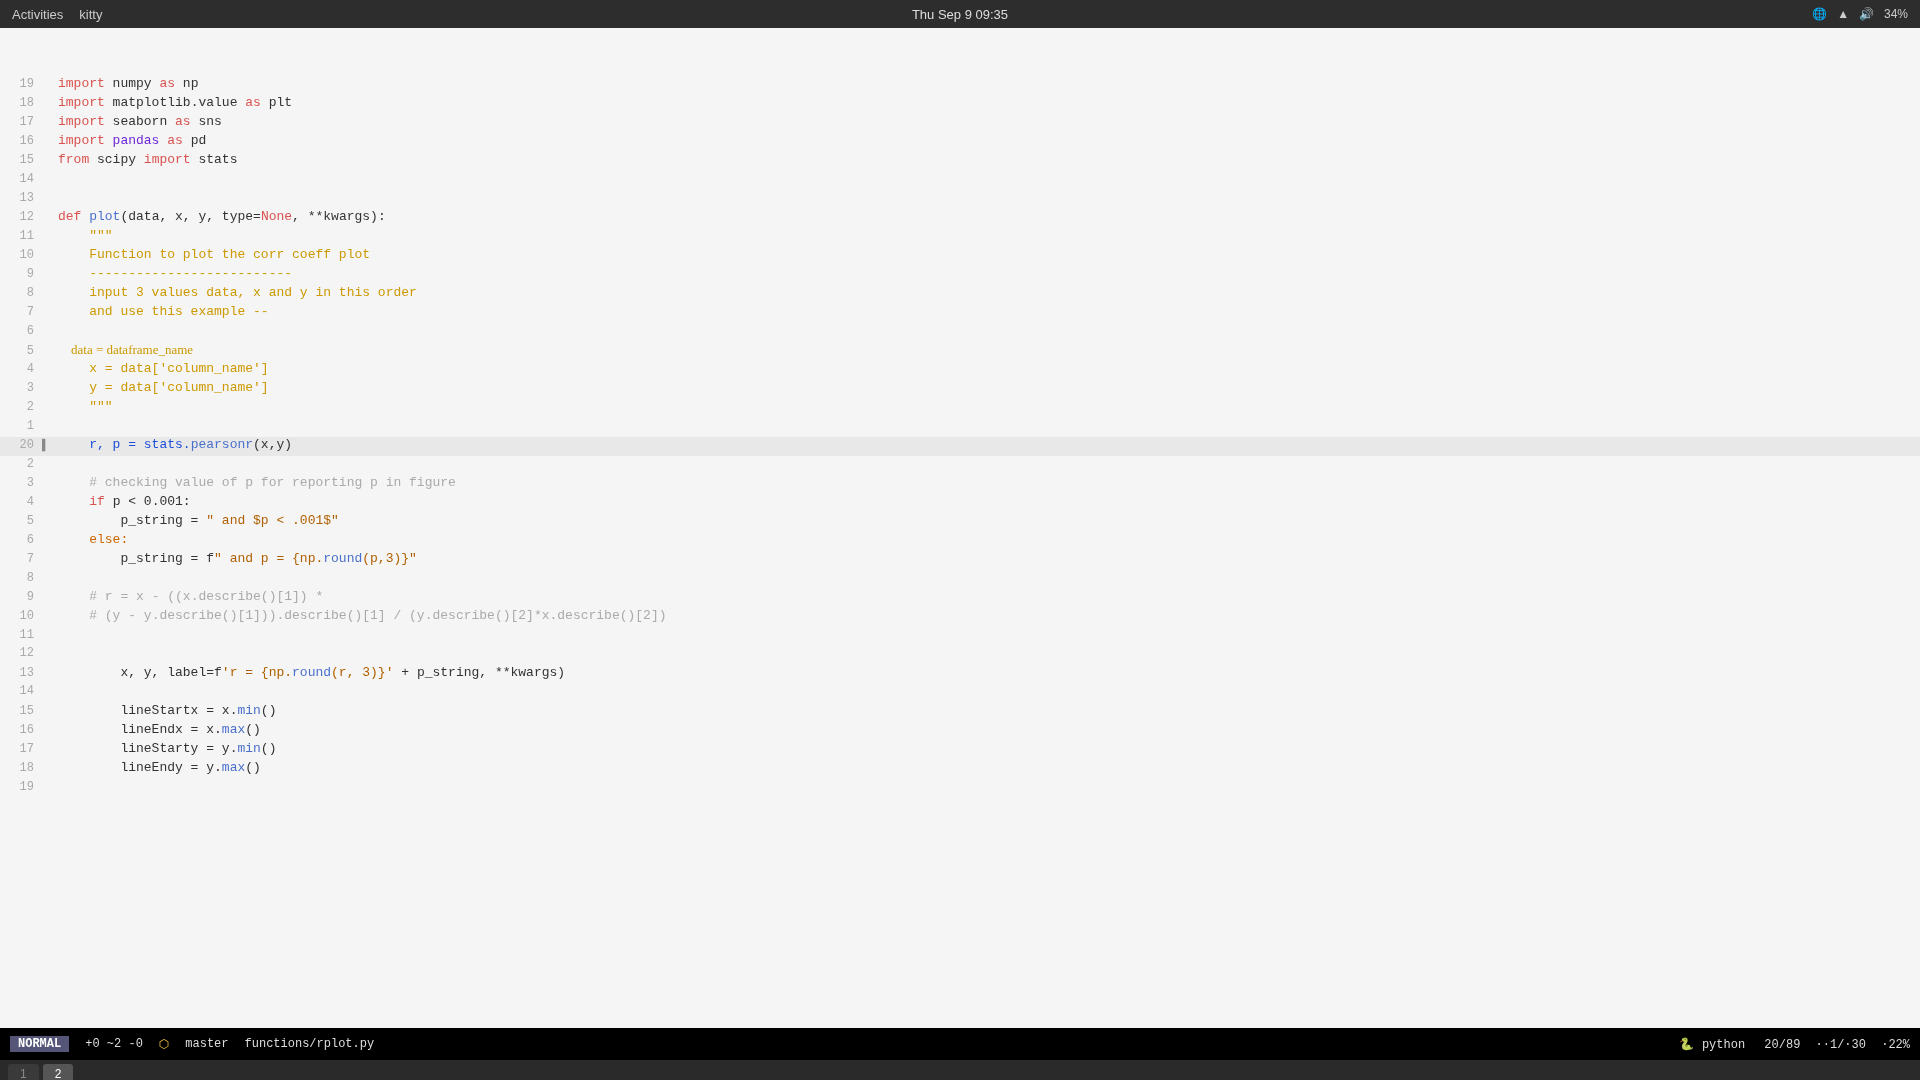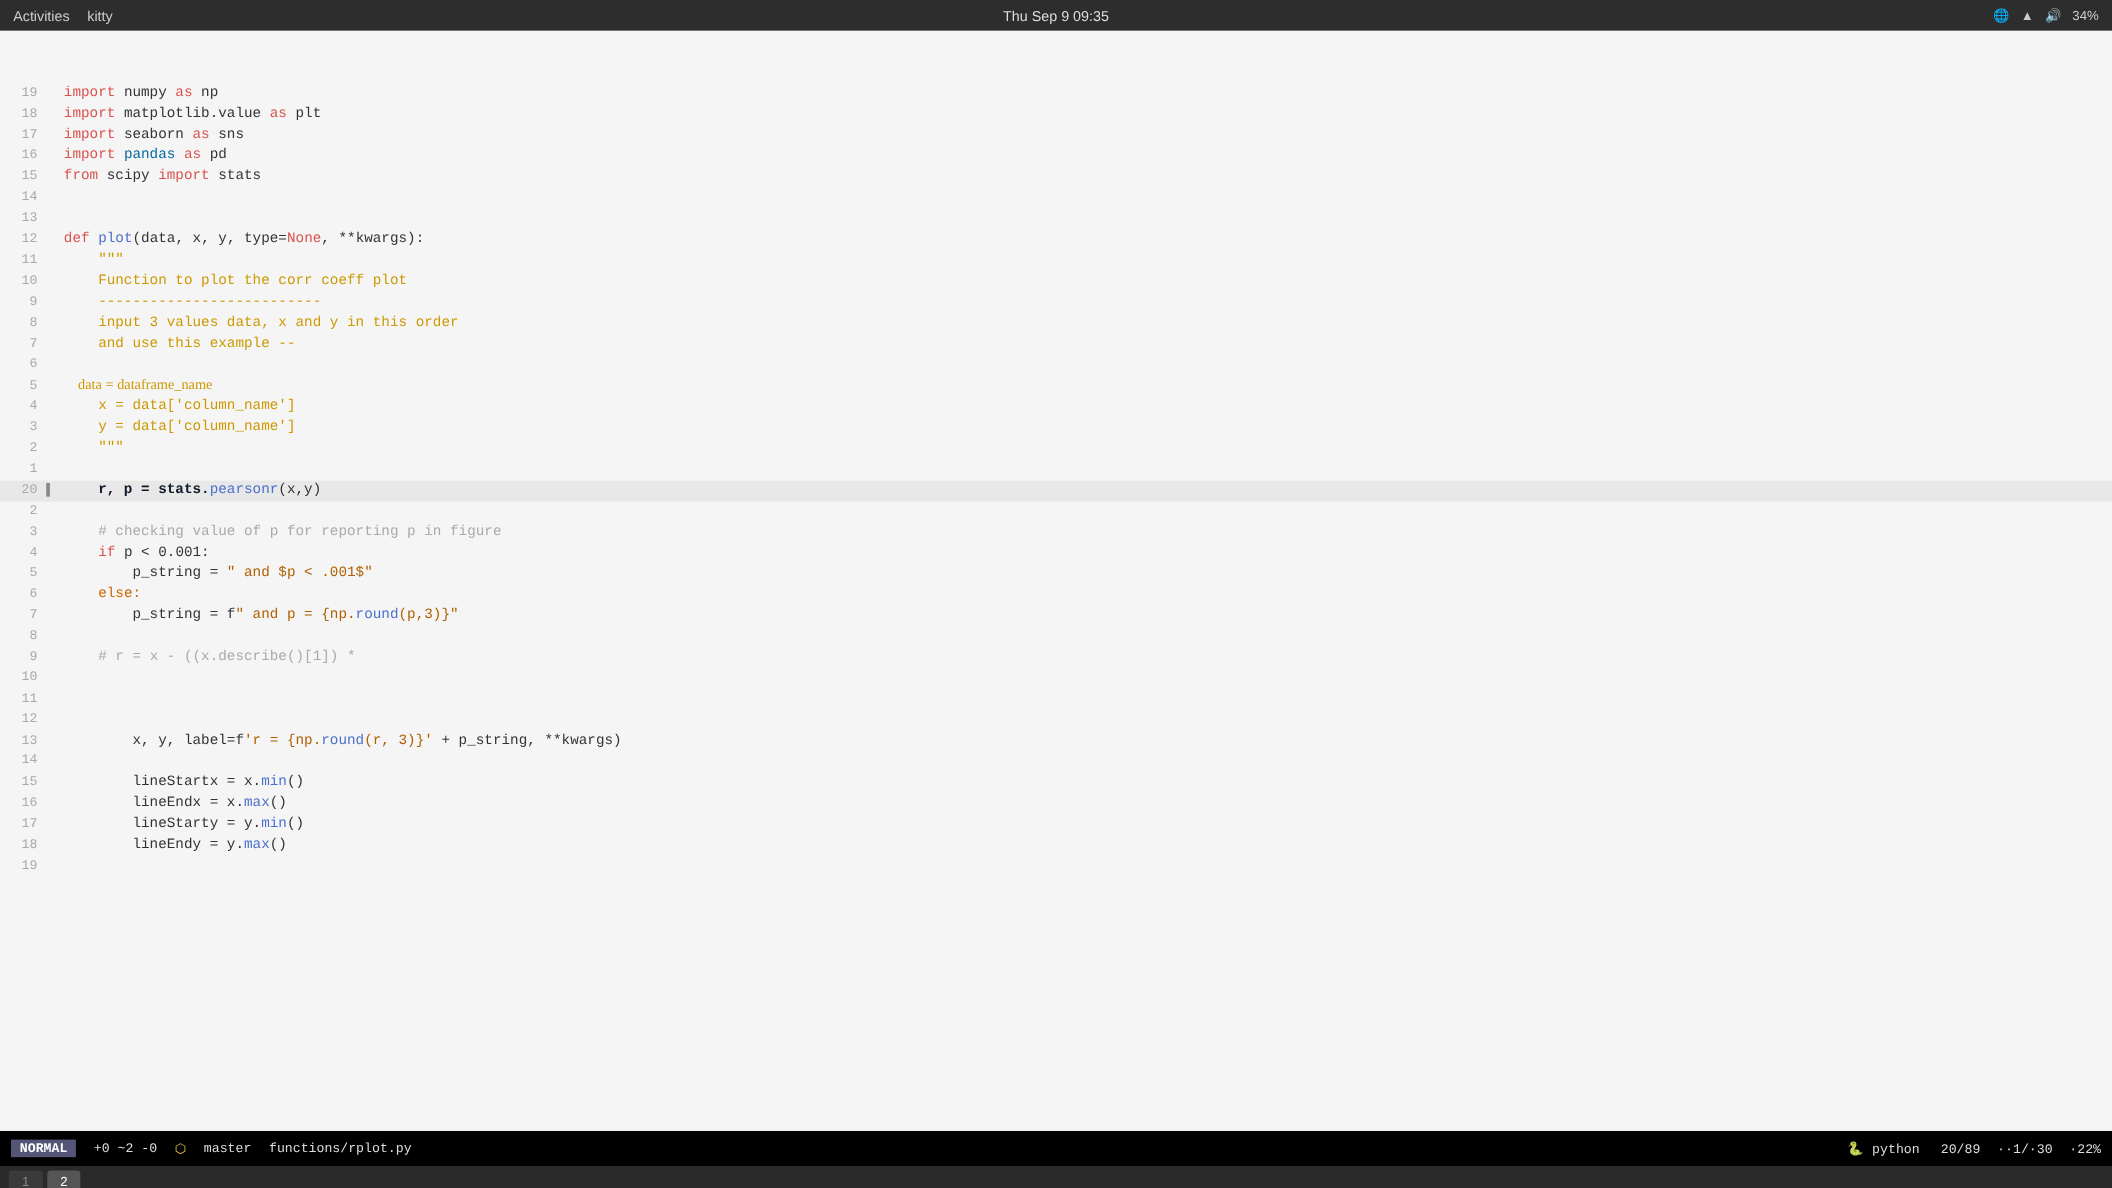--- a/index.html
+++ b/index.html
@@ -171,21 +171,21 @@
       <div class="code-line">
         <div class="left-indicator"></div>
         <div class="line-num">17</div>
         <div class="line-mark"></div>
         <div class="line-content"><span style="color: rgb(217, 83, 79);">import</span><span style="color: rgb(51, 51, 51);"> seaborn </span><span style="color: rgb(217, 83, 79);">as</span><span style="color: rgb(51, 51, 51);"> sns</span></div>
       </div>
       <div class="code-line">
         <div class="left-indicator"></div>
         <div class="line-num">16</div>
         <div class="line-mark"></div>
-        <div class="line-content"><span style="color: rgb(217, 83, 79);">import</span><span style="color: #0369a1;"> pandas </span><span style="color: rgb(217, 83, 79);">as</span><span style="color: rgb(51, 51, 51);"> pd</span></div>
+        <div class="line-content"><span style="color: rgb(217, 83, 79);">import</span><span style="color: #6d28d9;"> pandas </span><span style="color: rgb(217, 83, 79);">as</span><span style="color: rgb(51, 51, 51);"> pd</span></div>
       </div>
       <div class="code-line">
         <div class="left-indicator"></div>
         <div class="line-num">15</div>
         <div class="line-mark"></div>
         <div class="line-content"><span style="color: rgb(217, 83, 79);">from</span><span style="color: rgb(51, 51, 51);"> scipy </span><span style="color: rgb(217, 83, 79);">import</span><span style="color: rgb(51, 51, 51);"> stats</span></div>
       </div>
       <div class="code-line">
         <div class="left-indicator"></div>
         <div class="line-num">14</div>
@@ -267,21 +267,21 @@
       <div class="code-line">
         <div class="left-indicator"></div>
         <div class="line-num">1</div>
         <div class="line-mark"></div>
         <div class="line-content"> </div>
       </div>
       <div class="code-line highlighted">
         <div class="left-indicator active"></div>
         <div class="line-num">20</div>
         <div class="line-mark">▌</div>
-        <div class="line-content"><span style="color: #0f172a; font-weight: bold;">    r, p = stats.</span><span style="color: rgb(74, 112, 204);">pearsonr</span><span style="color: rgb(51, 51, 51);">(x,y)</span></div>
+        <div class="line-content"><span style="color: #1d4ed8;">    r, p = stats.</span><span style="color: rgb(74, 112, 204);">pearsonr</span><span style="color: rgb(51, 51, 51);">(x,y)</span></div>
       </div>
       <div class="code-line">
         <div class="left-indicator"></div>
         <div class="line-num">2</div>
         <div class="line-mark"></div>
         <div class="line-content"> </div>
       </div>
       <div class="code-line">
         <div class="left-indicator"></div>
         <div class="line-num">3</div>
@@ -321,20 +321,21 @@
       <div class="code-line">
         <div class="left-indicator"></div>
         <div class="line-num">9</div>
         <div class="line-mark"></div>
         <div class="line-content"><span style="color: rgb(51, 51, 51);">    </span><span style="color: rgb(170, 170, 170);"># r = x - ((x.describe()[1]) *</span></div>
       </div>
       <div class="code-line">
         <div class="left-indicator"></div>
         <div class="line-num">10</div>
         <div class="line-mark"></div>
+        <div class="line-content"><span style="color: rgb(51, 51, 51);">    </span><span style="color: rgb(170, 170, 170);"># (y - y.describe()[1])).describe()[1] / (y.describe()[2]*x.describe()[2])</span></div>
       </div>
       <div class="code-line">
         <div class="left-indicator"></div>
         <div class="line-num">11</div>
         <div class="line-mark"></div>
         <div class="line-content"> </div>
       </div>
       <div class="code-line">
         <div class="left-indicator"></div>
         <div class="line-num">12</div>

